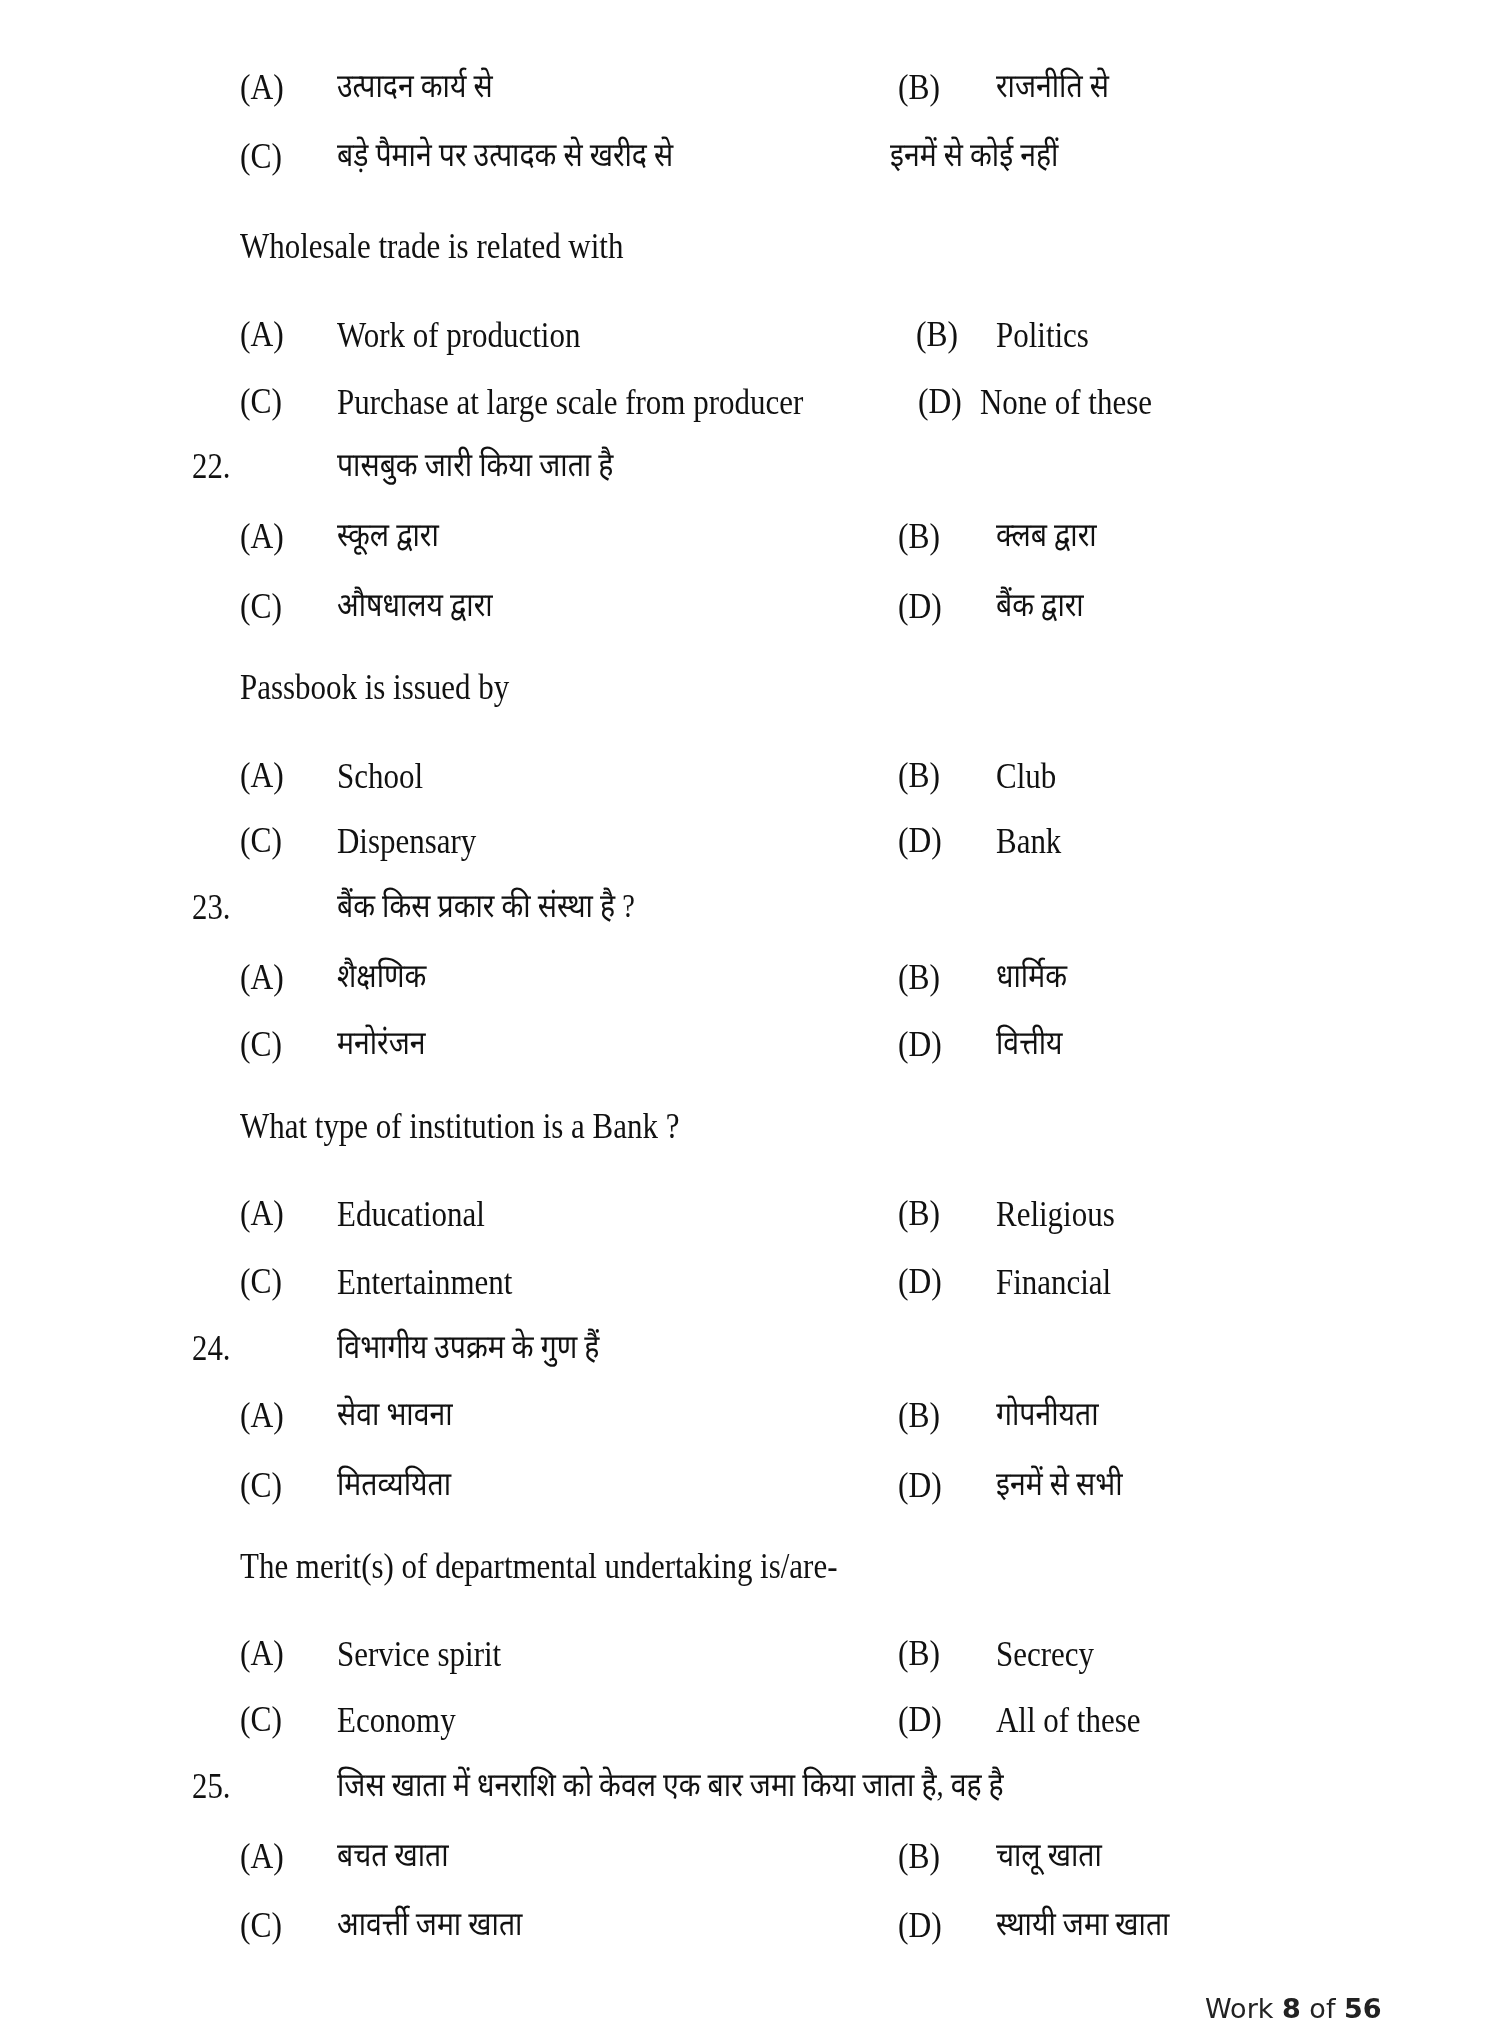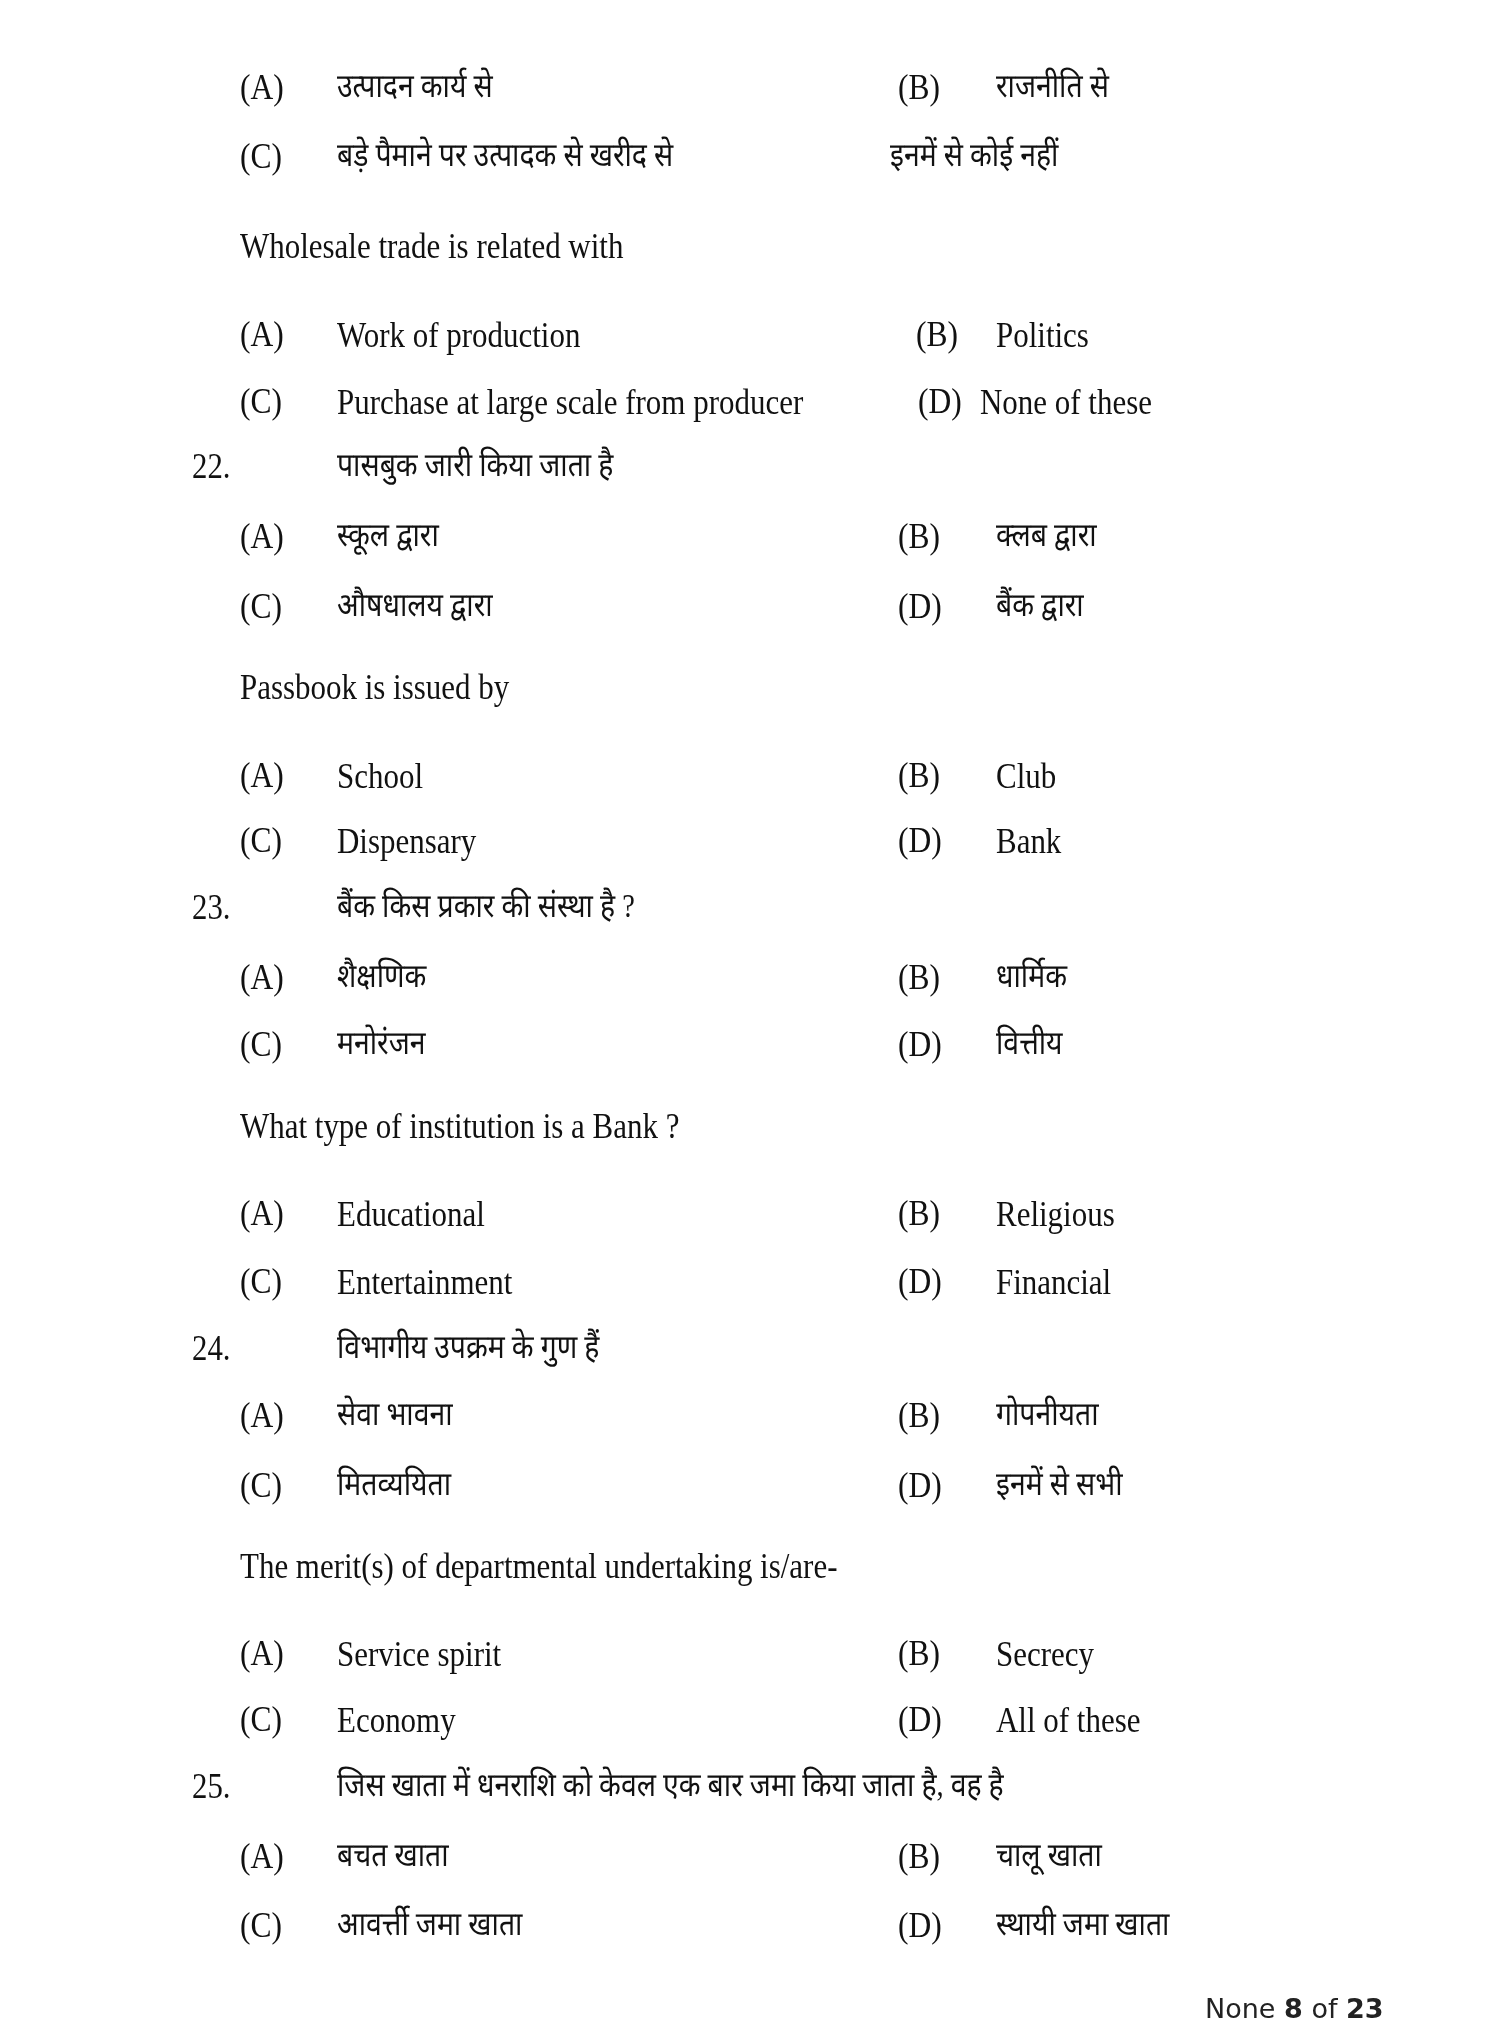--- a/index.html
+++ b/index.html
@@ -132,17 +132,17 @@
   <span class="line lbl" style="left:898px; top:1839px;">(B)</span>
   <span class="line hi" style="left:996px; top:1839px;">चालू खाता</span>
 
   <span class="line lbl" style="left:240px; top:1908px;">(C)</span>
   <span class="line hi" style="left:337px; top:1908px;">आवर्त्ती जमा खाता</span>
   <span class="line lbl" style="left:898px; top:1908px;">(D)</span>
   <span class="line hi" style="left:996px; top:1908px;">स्थायी जमा खाता</span>
 </div>
 
 <div class="footer">
-  <span>None</span>
+  <span>Work</span>
   <b>8</b>
   <span>of</span>
-  <b>23</b>
+  <b>56</b>
 </div>
 
 </body></html>

